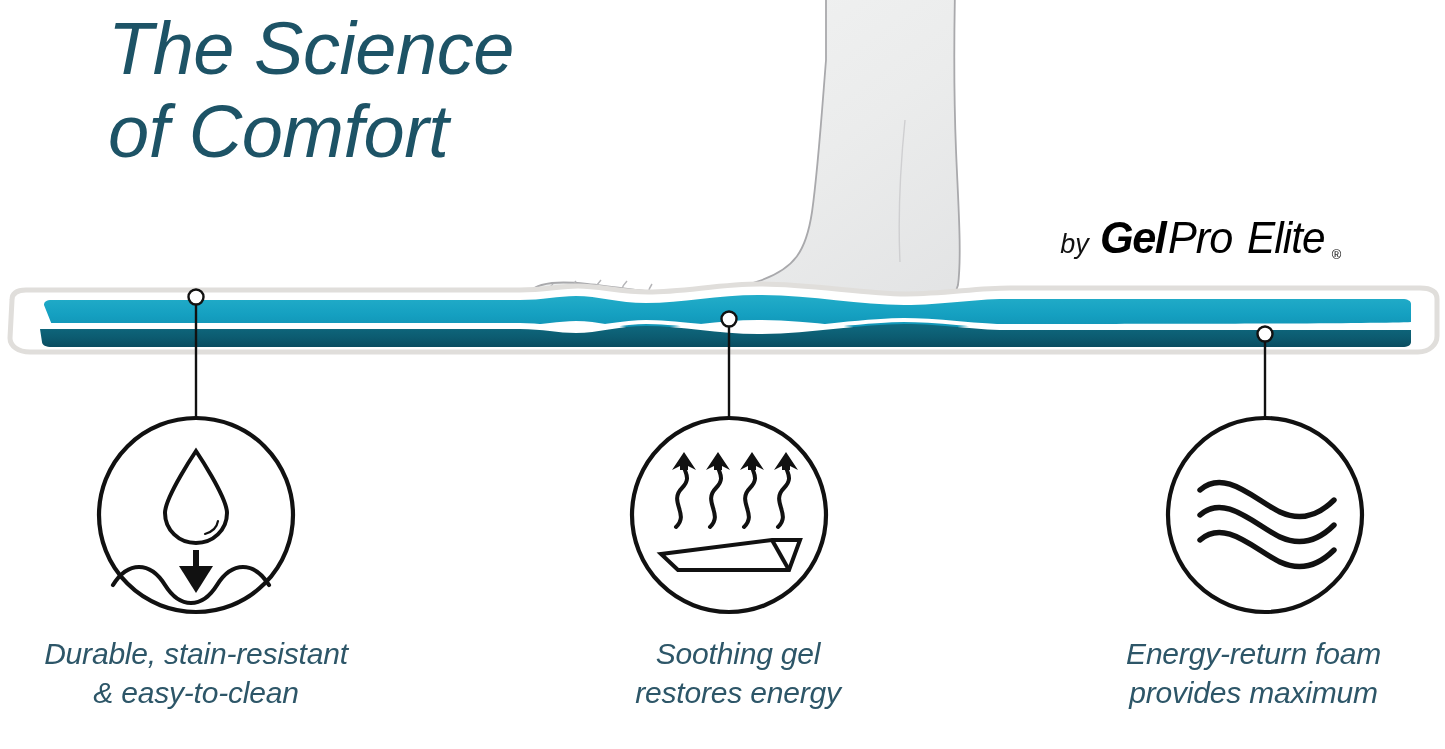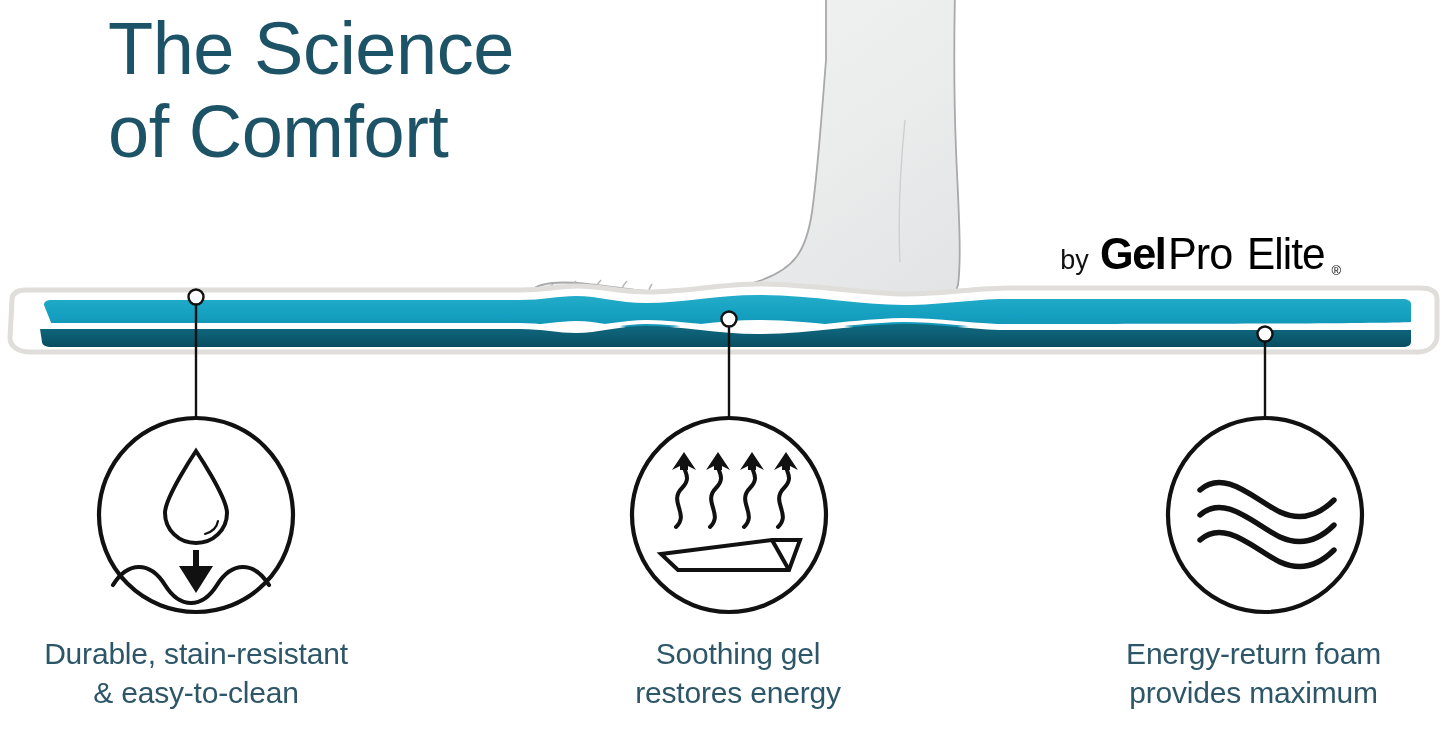--- a/index.html
+++ b/index.html
@@ -10,20 +10,21 @@
   }
   body {
     font-family: "Liberation Sans", sans-serif;
   }
   #infographic {
     position: relative;
     width: 1445px;
     height: 716px;
     background: #ffffff;
     overflow: hidden;
+    font-style: italic;
   }
 
   
   .headline {
     position: absolute;
     left: 108px;
     top: 8px;
     width: 620px;
     color: #1d5366;
     font-family: "Liberation Sans", sans-serif;
@@ -43,21 +44,21 @@
     font-size: 27px;
     font-weight: 300;
     letter-spacing: 0.1px;
     white-space: nowrap;
   }
 
   
   .brand {
     position: absolute;
     right: 104px;
-    top: 228px;
+    top: 212px;
     display: flex;
     align-items: baseline;
     color: #000000;
     white-space: nowrap;
     justify-content: flex-end;
   }
   .brand-by {
     font-size: 27px;
     font-weight: 300;
     letter-spacing: 0px;

